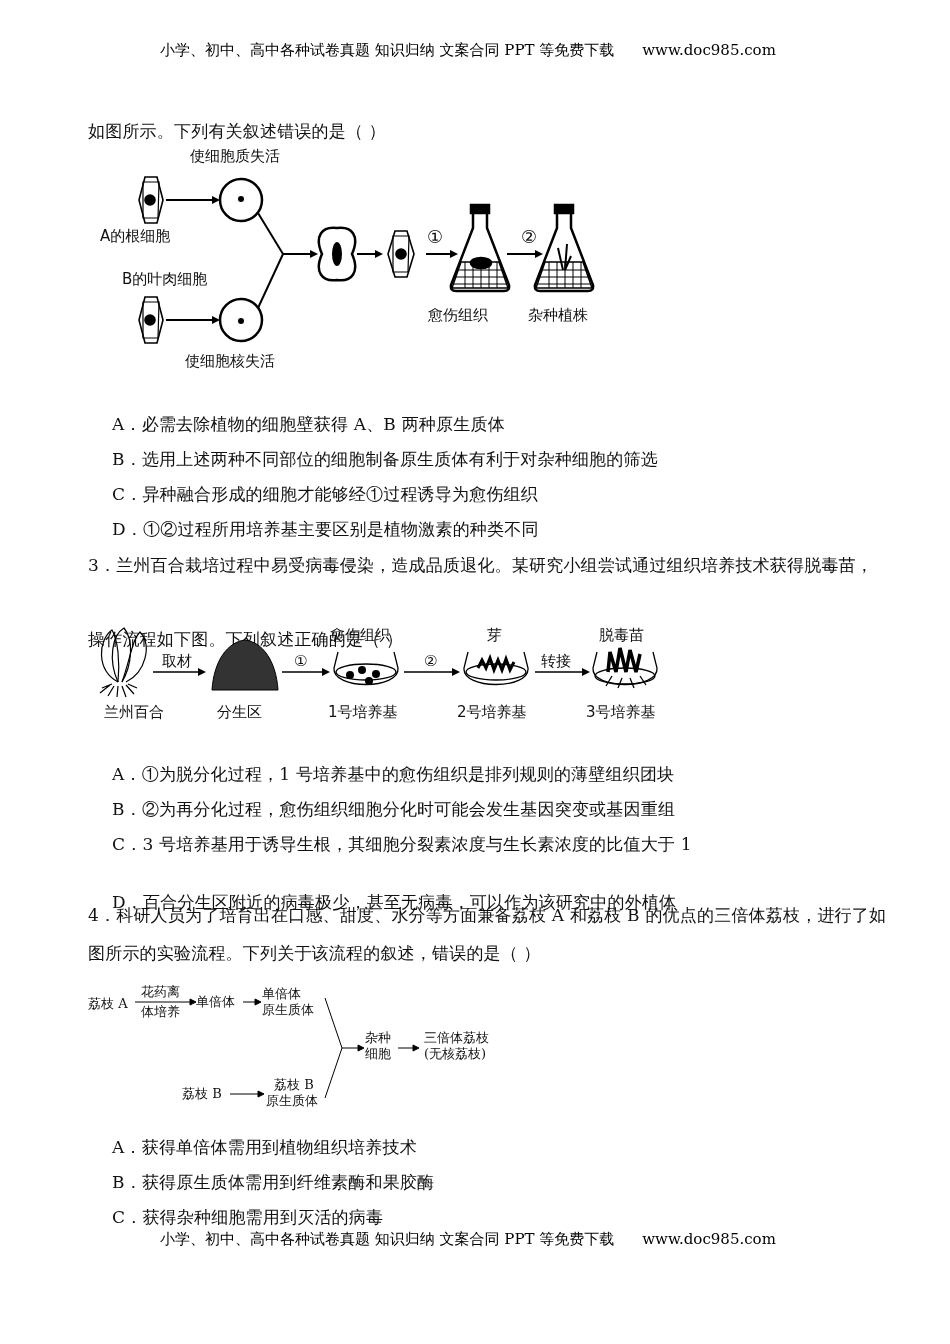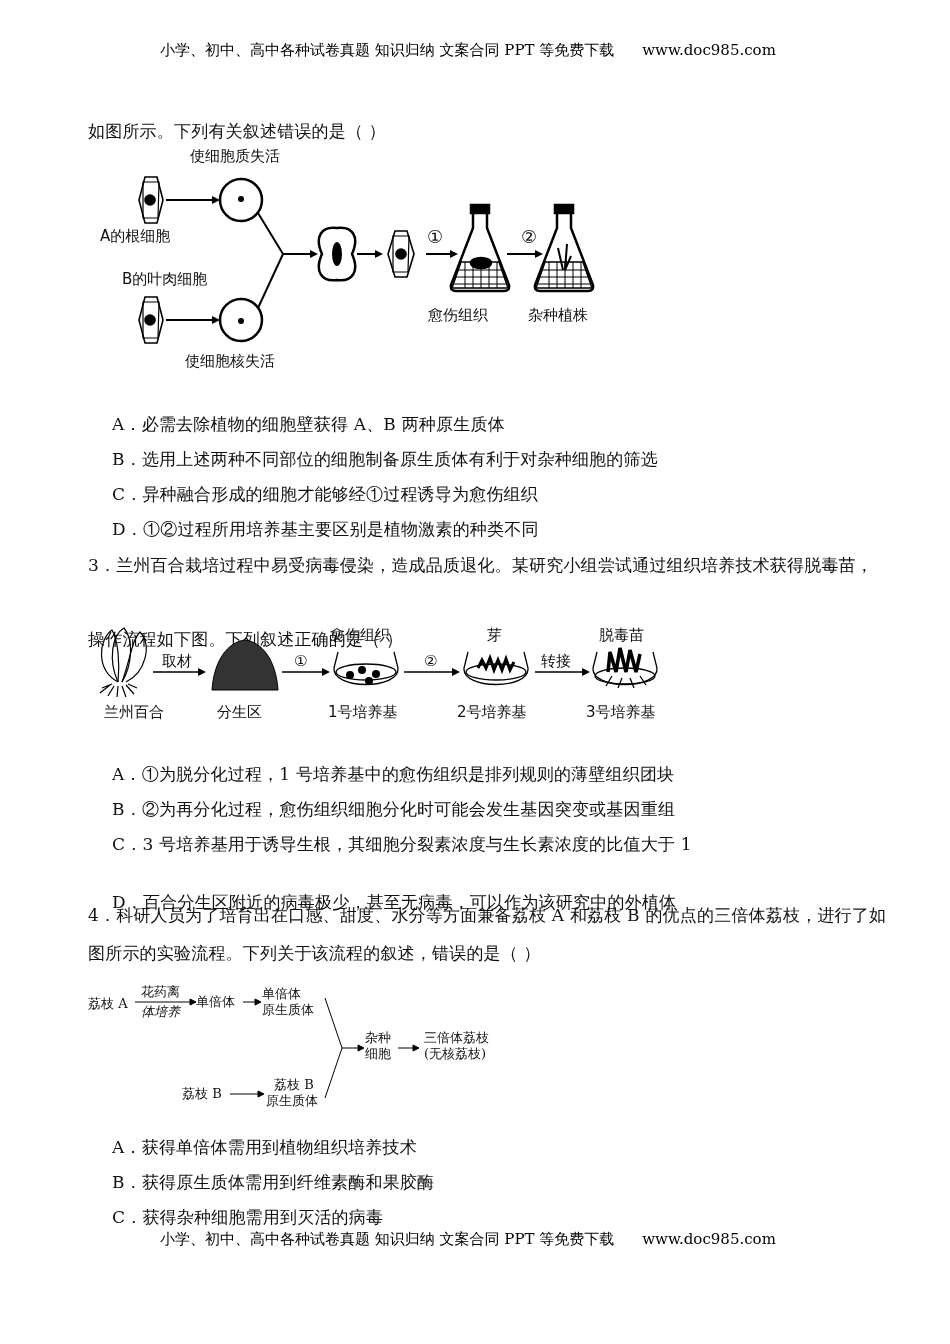--- a/index.html
+++ b/index.html
@@ -183,21 +183,21 @@
 <div class="line opt" style="top:798px;">B．②为再分化过程，愈伤组织细胞分化时可能会发生基因突变或基因重组</div>
 <div class="line opt" style="top:833px;">C．3 号培养基用于诱导生根，其细胞分裂素浓度与生长素浓度的比值大于 1</div>
 <div class="line opt" style="top:891px;">D．百合分生区附近的病毒极少，甚至无病毒，可以作为该研究中的外植体</div>
 
 <div class="line q" style="top:904px;">4．科研人员为了培育出在口感、甜度、水分等方面兼备荔枝 A 和荔枝 B 的优点的三倍体荔枝，进行了如</div>
 <div class="line q" style="top:942px;">图所示的实验流程。下列关于该流程的叙述，错误的是（    ）</div>
 
 <div>
   <div class="lbl3" style="left:88px; top:996px;">荔枝 A</div>
   <div class="lbl3" style="left:141px; top:984px;">花药离</div>
-  <div class="lbl3" style="left:141px; top:1004px;font-style:italic;">体培养</div>
+  <div class="lbl3" style="left:141px; top:1004px;">体培养</div>
   <div class="lbl3" style="left:196px; top:994px;">单倍体</div>
   <div class="lbl3" style="left:262px; top:986px;">单倍体</div>
   <div class="lbl3" style="left:262px; top:1002px;">原生质体</div>
   <div class="lbl3" style="left:365px; top:1030px;font-family:Liberation Serif, serif;">杂种</div>
   <div class="lbl3" style="left:365px; top:1046px;">细胞</div>
   <div class="lbl3" style="left:424px; top:1030px;">三倍体荔枝</div>
   <div class="lbl3" style="left:424px; top:1046px;">(无核荔枝)</div>
   <div class="lbl3" style="left:182px; top:1086px;">荔枝 B</div>
   <div class="lbl3" style="left:274px; top:1077px;">荔枝 B</div>
   <div class="lbl3" style="left:266px; top:1093px;">原生质体</div>

